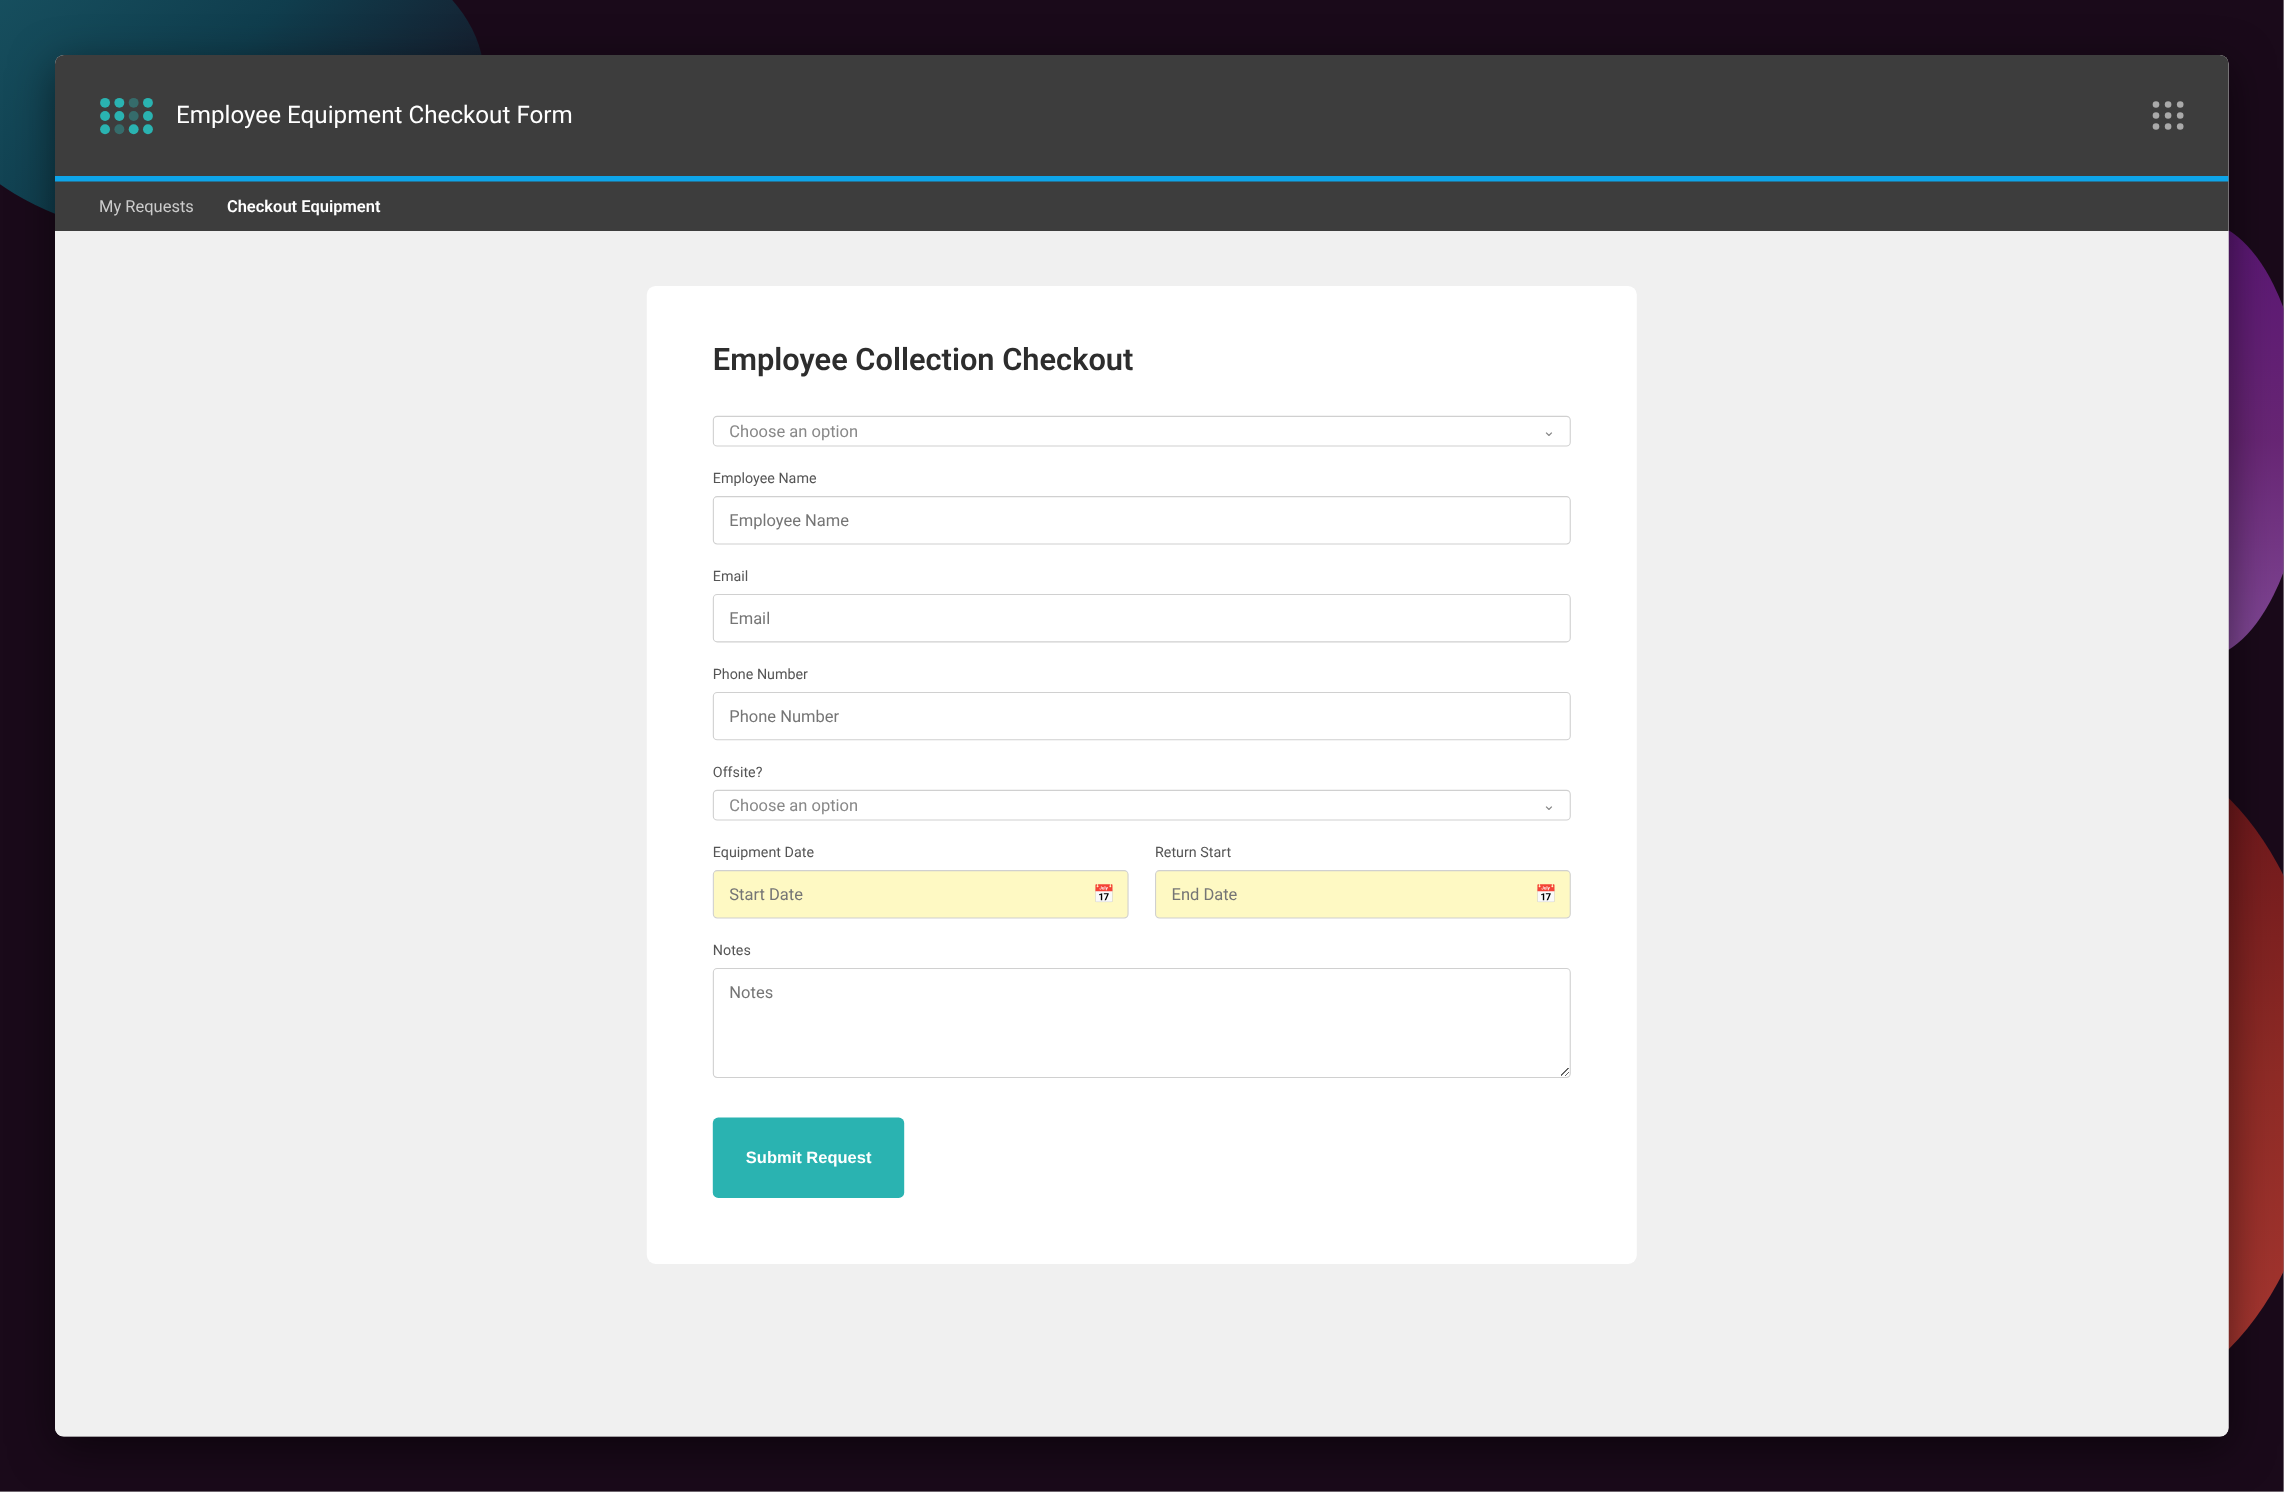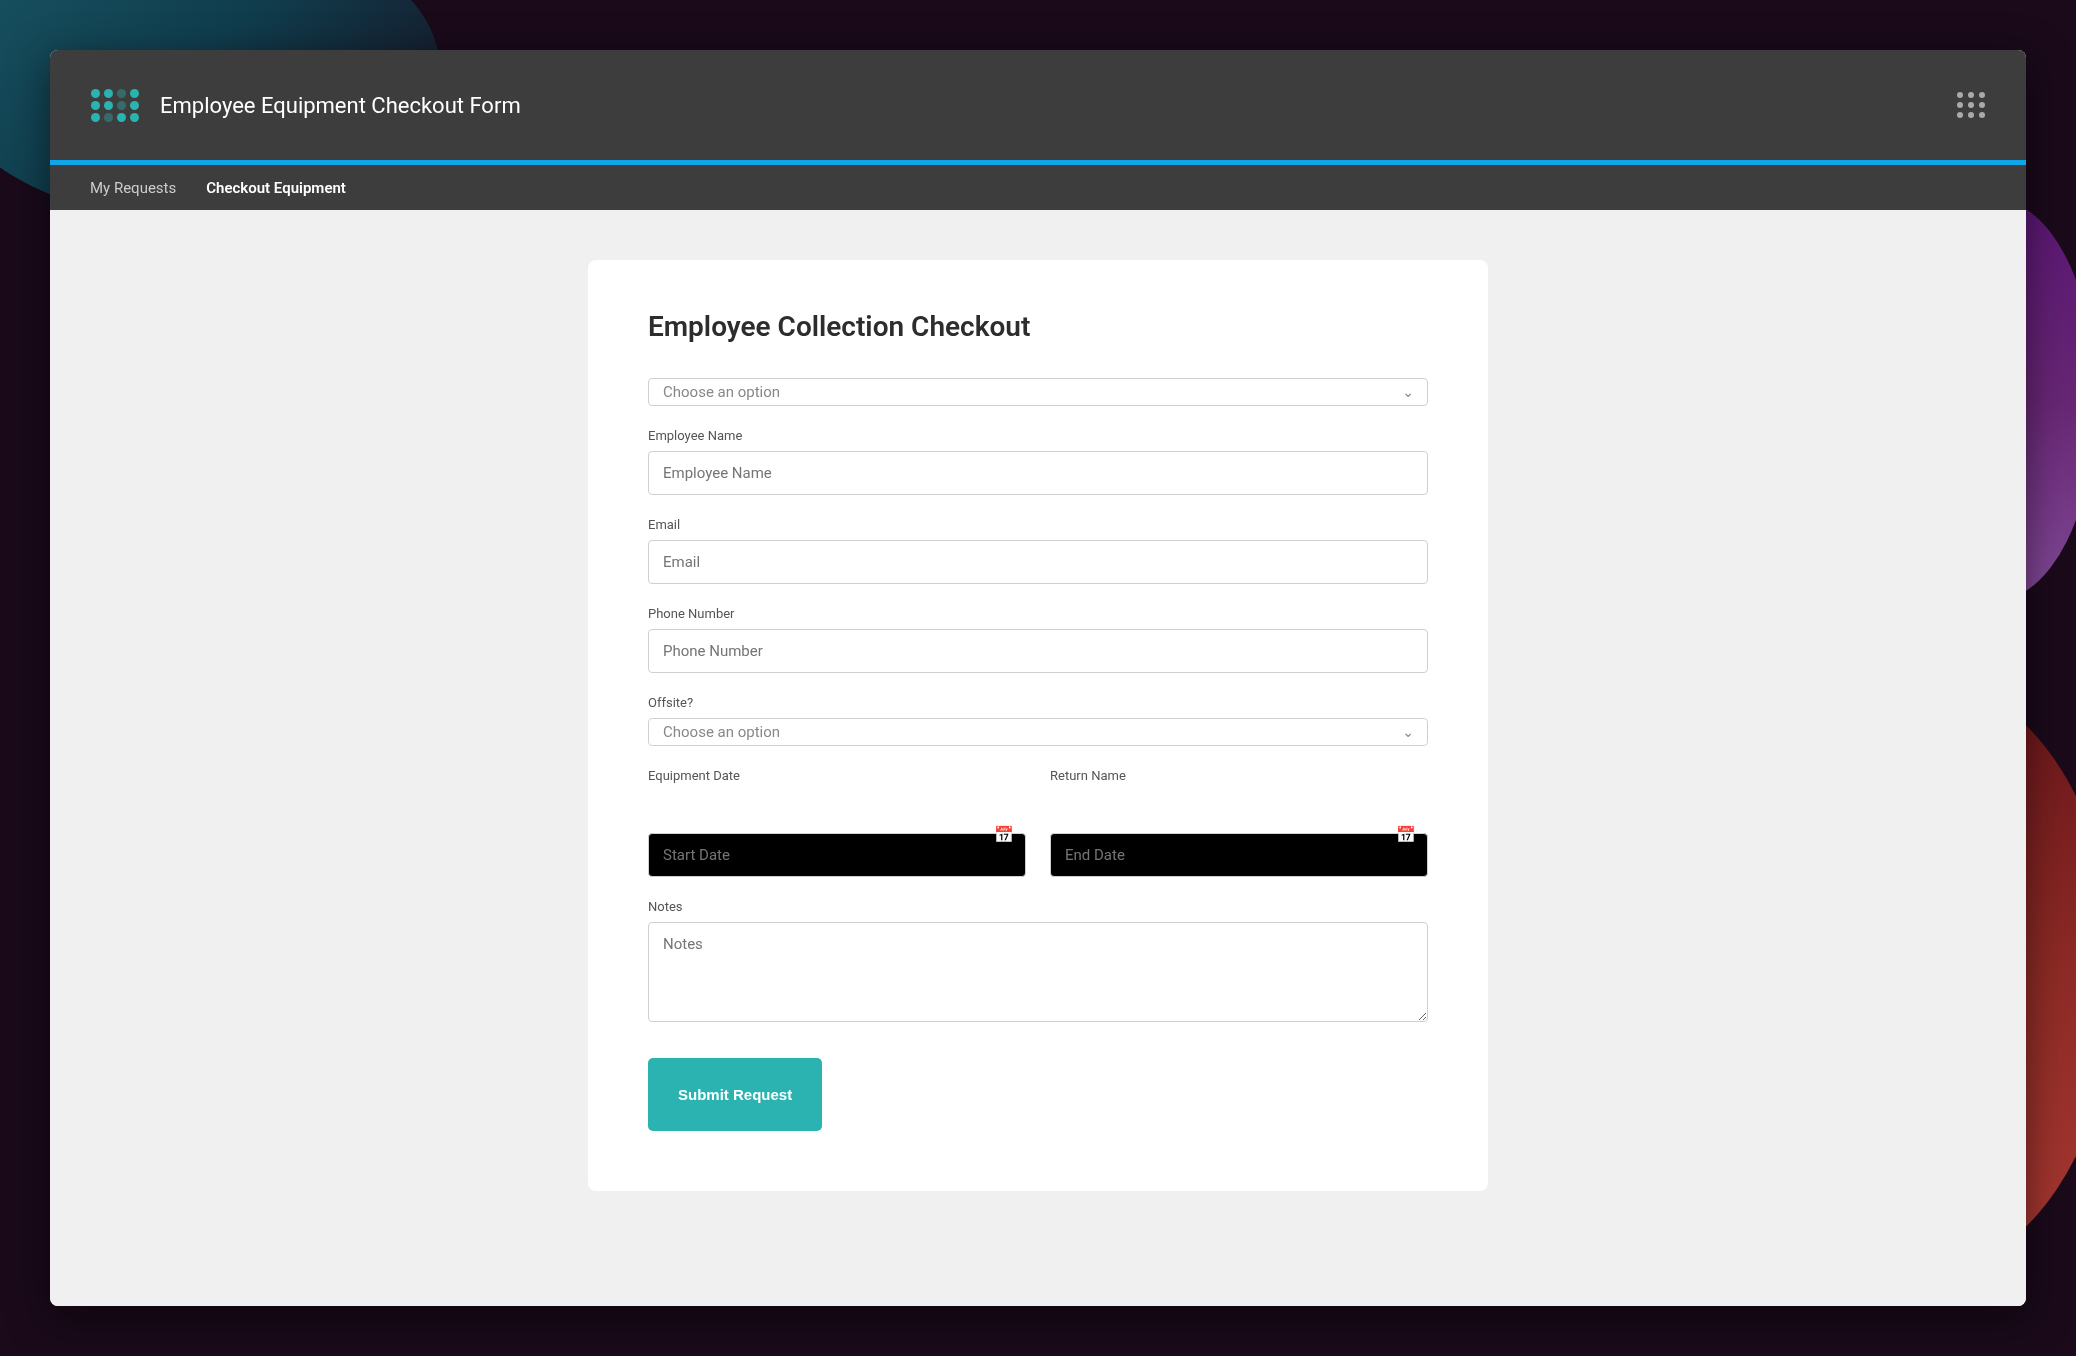--- a/index.html
+++ b/index.html
@@ -260,24 +260,23 @@
     }
 
     .date-input {
       width: 100%;
       height: 44px;
       border: 1px solid #d0d0d0;
       border-radius: 4px;
       padding: 0 52px 0 14px;
       font-size: 15px;
       color: #888888;
-      background: #000000;
+      background: #fef9c3;
       outline: none;
       font-family: inherit;
-      margin-top: 42px;
     }
 
     .calendar-icon {
       position: absolute;
       right: 12px;
       top: 50%;
       transform: translateY(-50%);
       color: #888888;
       font-size: 16px;
       cursor: pointer;
@@ -406,21 +405,21 @@
       
       <div class="form-row">
         <div class="form-group" style="margin-bottom:0;">
           <label class="form-label">Equipment Date</label>
           <div class="date-input-wrapper">
             <input type="text" class="date-input" placeholder="Start Date" style="">
             <span class="calendar-icon">📅</span>
           </div>
         </div>
         <div class="form-group" style="margin-bottom:0;">
-          <label class="form-label">Return Name</label>
+          <label class="form-label">Return Start</label>
           <div class="date-input-wrapper">
             <input type="text" class="date-input" placeholder="End Date" style="">
             <span class="calendar-icon">📅</span>
           </div>
         </div>
       </div>
 
       
       <div class="form-group" style="margin-top:22px;">
         <label class="form-label">Notes</label>

